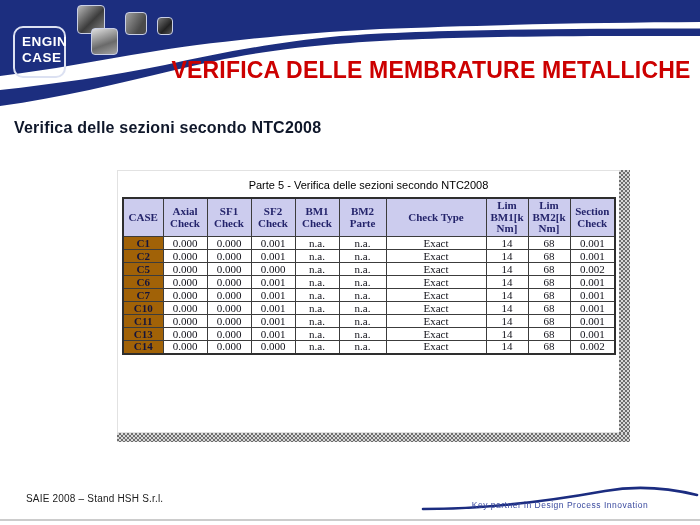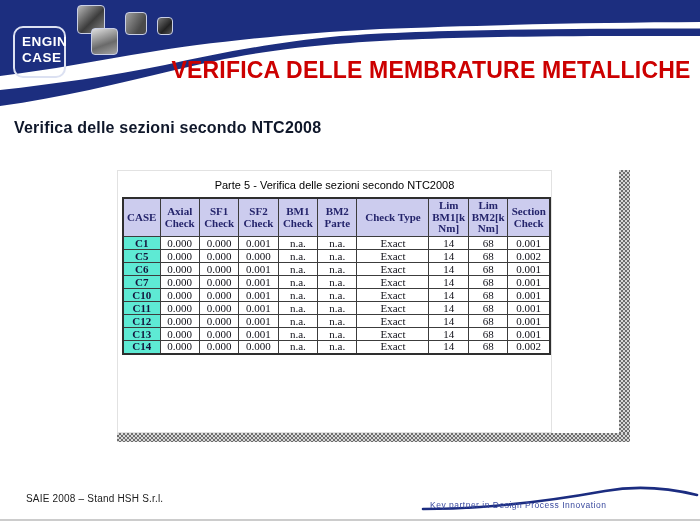--- a/index.html
+++ b/index.html
@@ -23,21 +23,21 @@
   .slide-title{
     position:absolute;top:57px;left:170px;right:8px;text-align:center;
     color:#cc0000;font-size:23px;font-weight:bold;letter-spacing:.2px;white-space:nowrap;
   }
   .slide-subtitle{
     position:absolute;top:119px;left:14px;
     color:#0f172a;font-size:16px;font-weight:bold;letter-spacing:.2px;
   }
   
   .table-panel{
-    position:absolute;left:117px;top:170px;width:435px;height:263px;
+    position:absolute;left:117px;top:170px;width:503px;height:263px;
     background:#ffffff;border:1px solid #e2e2e2;box-sizing:border-box;
   }
   .panel-caption{
     text-align:center;font-size:11px;color:#000;padding-top:8px;
     font-family:"Liberation Sans",sans-serif;
   }
   .hatch{background-color:#9a9a9a;
     background-image:repeating-conic-gradient(#6e6e6e 0% 25%, #d8d8d8 0% 50%);
     background-size:4px 4px;position:absolute;}
   .hatch-right{left:619px;top:170px;width:11px;height:263px;}
@@ -49,27 +49,27 @@
   }
   .results th,.results td{
     border:1px solid #3c3c3c;text-align:center;vertical-align:middle;
     padding:0 1px;overflow:hidden;
   }
   .results thead th{
     background:#ccccee;color:#24246b;font-weight:bold;
     white-space:pre-line;height:37px;line-height:1.08;font-size:11px;
   }
   .results tbody tr{height:13px;}
-  .results tbody th{background:#5eead4;color:#14143c;font-weight:bold;line-height:11px;}
+  .results tbody th{background:#a16207;color:#14143c;font-weight:bold;line-height:11px;}
   .results tbody td{background:#ffffff;color:#101018;line-height:11px;}
   
   .footer-left{position:absolute;left:26px;top:493px;font-size:10px;color:#1c1c1c;letter-spacing:.2px;}
   .footer-swoosh{position:absolute;left:405px;top:478px;width:295px;height:40px;}
   .footer-right{
-    position:absolute;right:10px;top:500px;width:260px;text-align:left;
+    position:absolute;right:10px;top:500px;width:260px;text-align:center;
     font-size:8.5px;color:#3a4a9f;letter-spacing:.5px;
   }
   .bottom-line{position:absolute;left:0;top:519px;width:700px;height:2px;background:#cccccc;}
 </style>
 </head>
 <body>
 
 <svg class="header-band" viewBox="0 0 700 115" xmlns="http://www.w3.org/2000/svg">
   <path d="M0,0 H700 V22 C600,22.5 480,25 380,29 C280,34 200,44 150,52 C100,60 50,70 0,76 Z" fill="#1c2e7f"></path>
   <path d="M0,90 C55,84 110,76 165,65 C220,53 270,43 340,36 C420,30 540,28.5 700,28.5 L700,36 C540,35.5 430,37 350,43 C270,49 225,58 175,70 C120,83 60,98 0,106 Z" fill="#1c2e7f"></path>
@@ -134,20 +134,32 @@
           <td>0.000</td>
           <td>0.001</td>
           <td>n.a.</td>
           <td>n.a.</td>
           <td>Exact</td>
           <td>14</td>
           <td>68</td>
           <td>0.001</td>
         </tr>
         <tr>
+          <th>C2</th>
+          <td>0.000</td>
+          <td>0.000</td>
+          <td>0.001</td>
+          <td>n.a.</td>
+          <td>n.a.</td>
+          <td>Exact</td>
+          <td>14</td>
+          <td>68</td>
+          <td>0.001</td>
+        </tr>
+        <tr>
           <th>C5</th>
           <td>0.000</td>
           <td>0.000</td>
           <td>0.000</td>
           <td>n.a.</td>
           <td>n.a.</td>
           <td>Exact</td>
           <td>14</td>
           <td>68</td>
           <td>0.002</td>
@@ -183,32 +195,20 @@
           <td>0.001</td>
           <td>n.a.</td>
           <td>n.a.</td>
           <td>Exact</td>
           <td>14</td>
           <td>68</td>
           <td>0.001</td>
         </tr>
         <tr>
           <th>C11</th>
-          <td>0.000</td>
-          <td>0.000</td>
-          <td>0.001</td>
-          <td>n.a.</td>
-          <td>n.a.</td>
-          <td>Exact</td>
-          <td>14</td>
-          <td>68</td>
-          <td>0.001</td>
-        </tr>
-        <tr>
-          <th>C12</th>
           <td>0.000</td>
           <td>0.000</td>
           <td>0.001</td>
           <td>n.a.</td>
           <td>n.a.</td>
           <td>Exact</td>
           <td>14</td>
           <td>68</td>
           <td>0.001</td>
         </tr>

